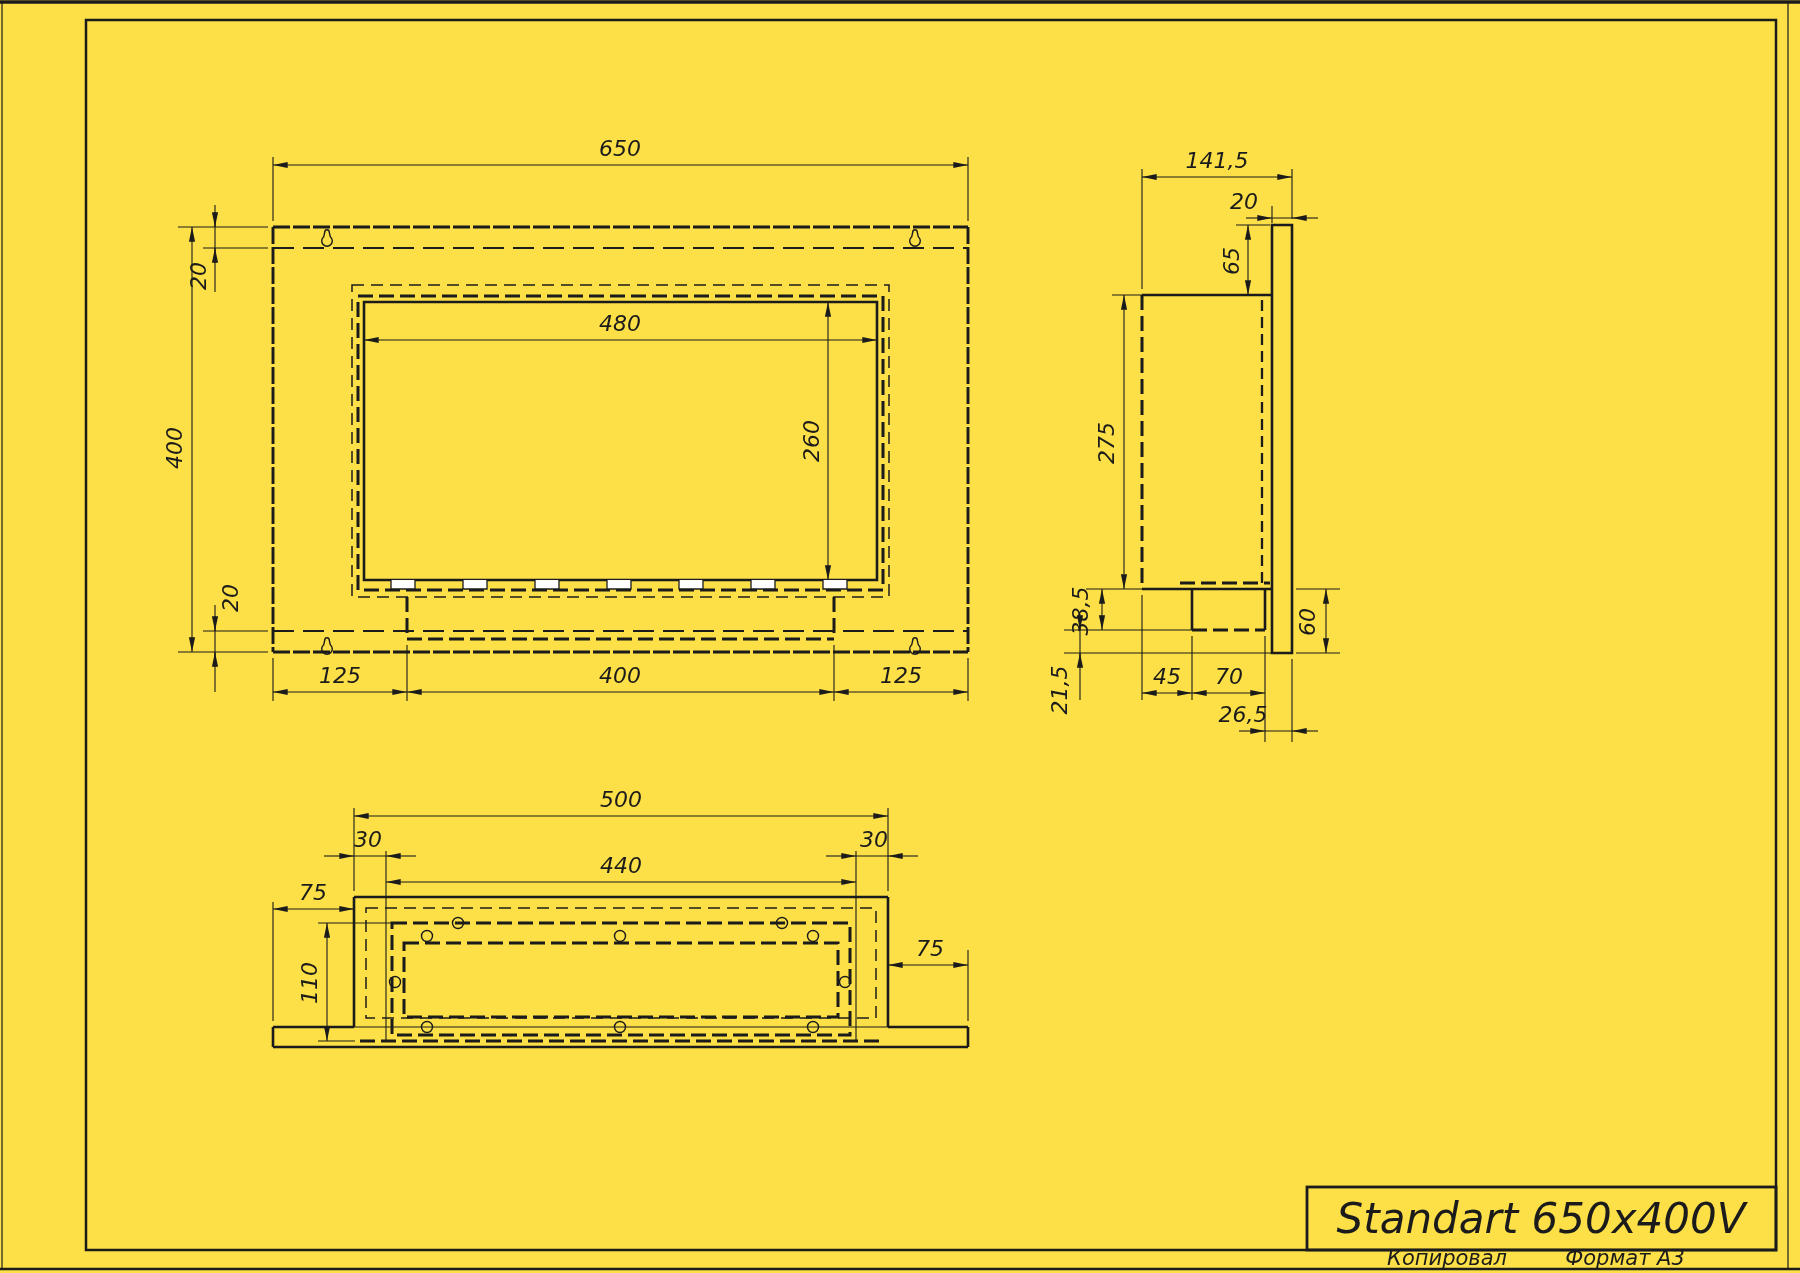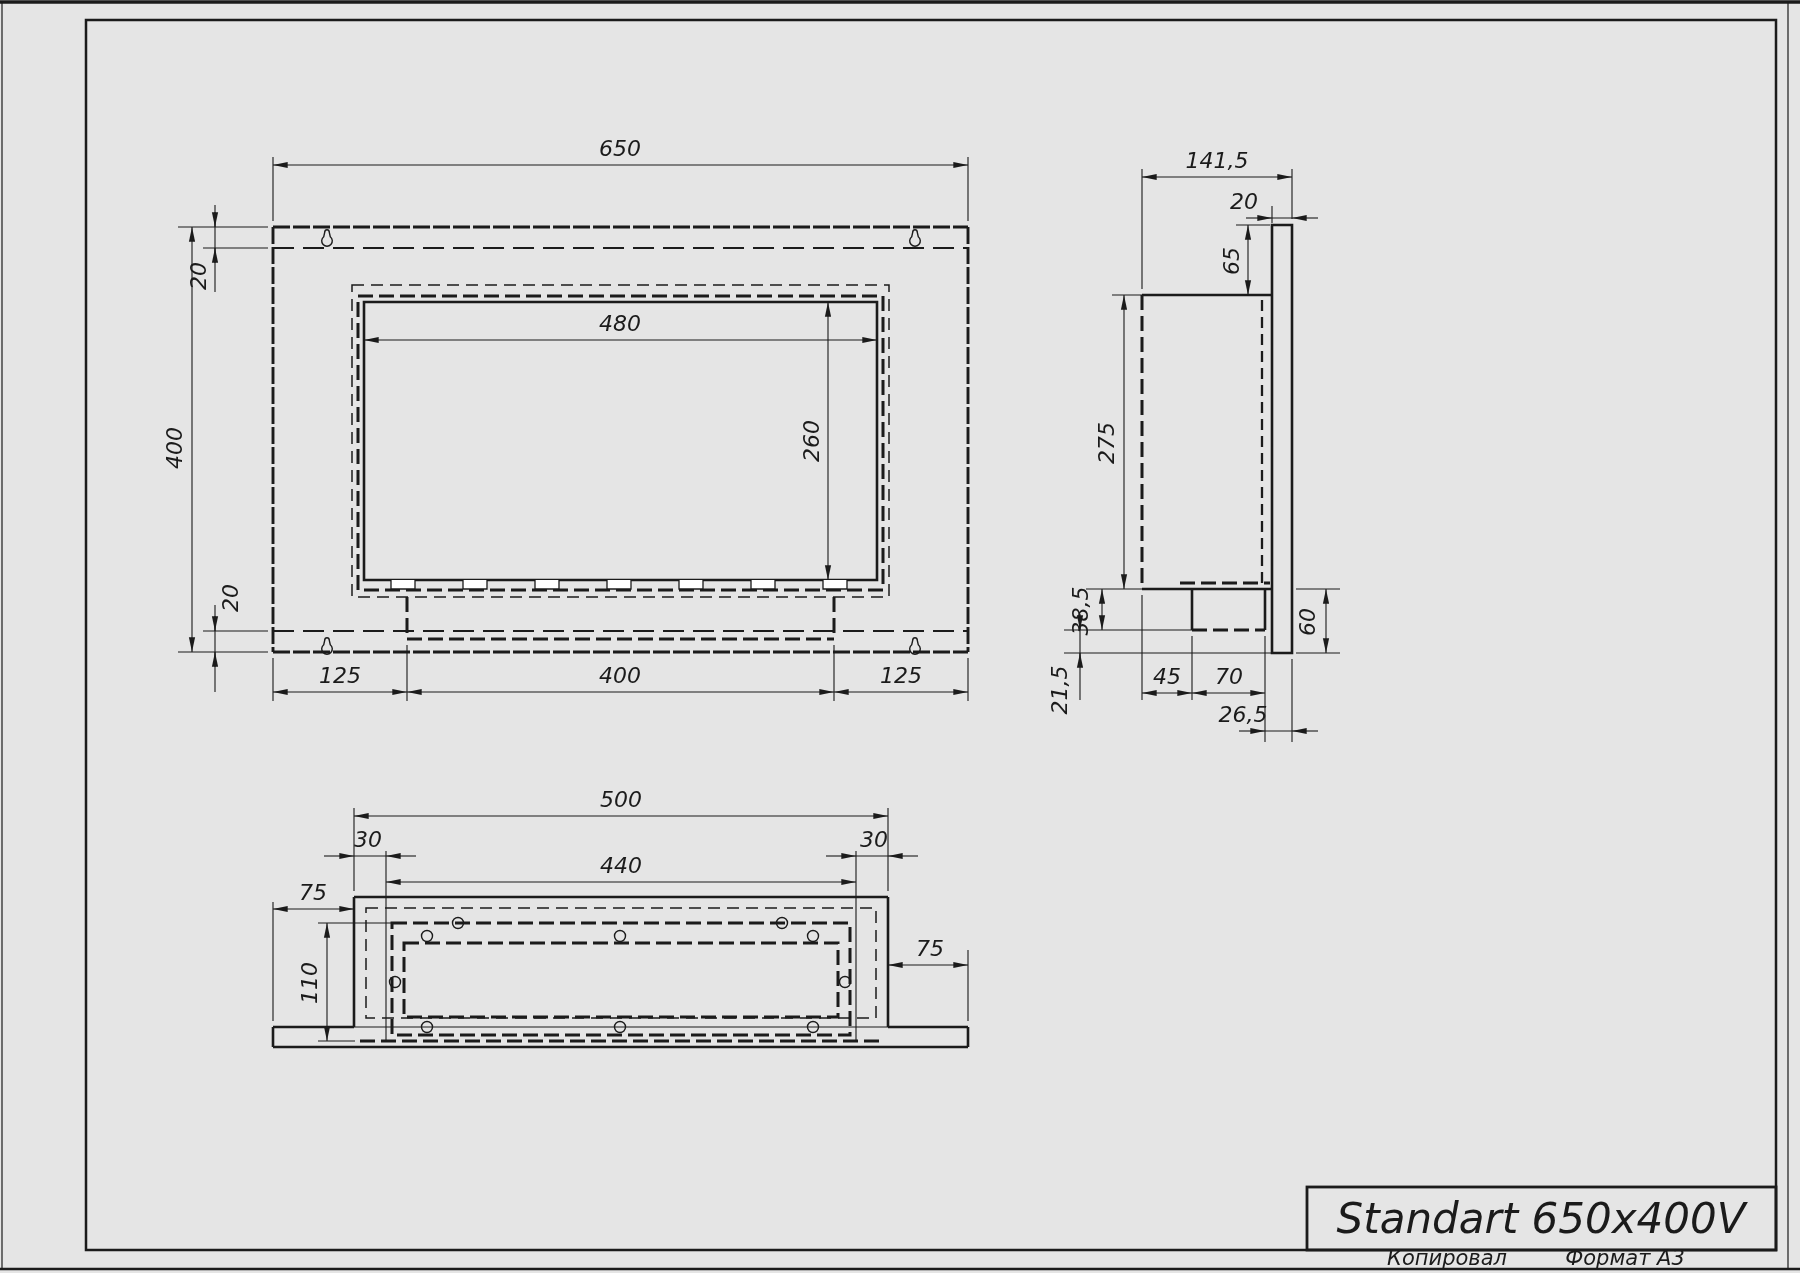--- a/index.html
+++ b/index.html
@@ -1,16 +1,16 @@
 <!DOCTYPE html>
 <html><head>
 <meta charset="utf-8">
 <style>
   html,body{margin:0;padding:0;background:#ffffff;}
-  .page{position:relative;width:1800px;height:1273px;background:#e5e5e5;overflow:hidden;
+  .page{position:relative;width:1800px;height:1273px;background:#fde047;overflow:hidden;
         font-family:"DejaVu Sans",sans-serif;}
   svg{display:block}
   
   .thick{stroke:#1b1b1b;stroke-width:2.6;fill:none;stroke-linecap:butt}
   .thin{stroke:#1b1b1b;stroke-width:1.1;fill:none}
   .soliddash{stroke:#1b1b1b;stroke-width:2.9;fill:none;stroke-dasharray:17 3}
   .mdash{stroke:#1b1b1b;stroke-width:1.8;fill:none;stroke-dasharray:21 9}
   .tdash{stroke:#1b1b1b;stroke-width:1.5;fill:none;stroke-dasharray:12 7}
   .hdash{stroke:#1b1b1b;stroke-width:3;fill:none;stroke-dasharray:15 6}
   .hdash2{stroke:#1b1b1b;stroke-width:2.3;fill:none;stroke-dasharray:11 6}

